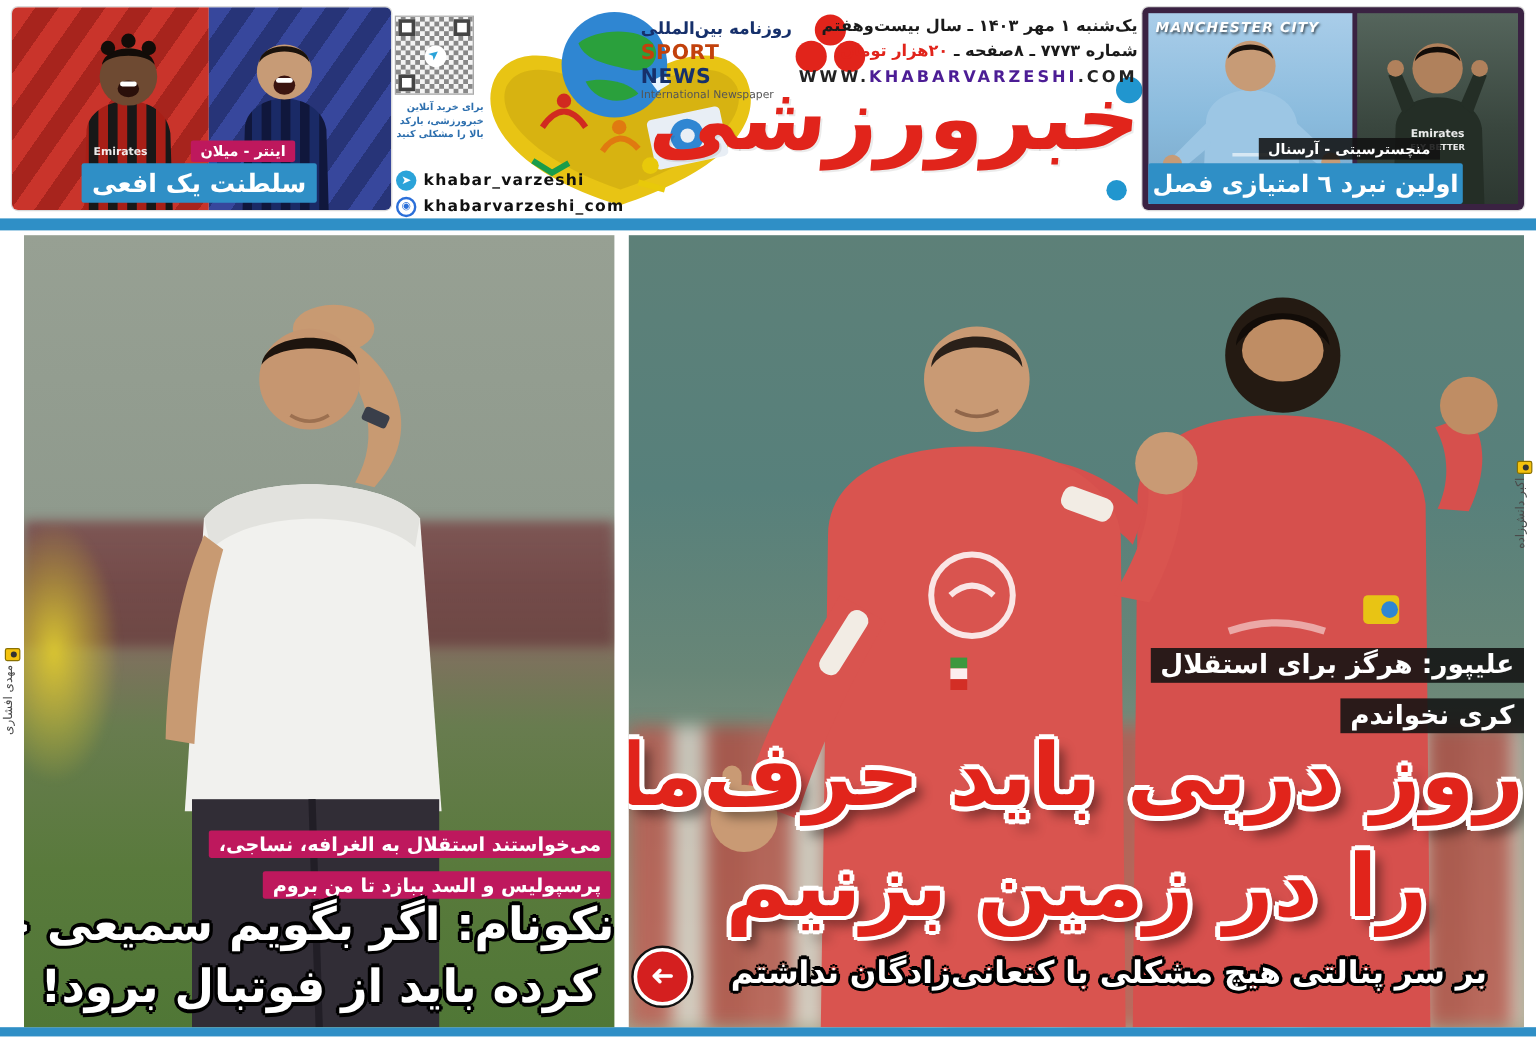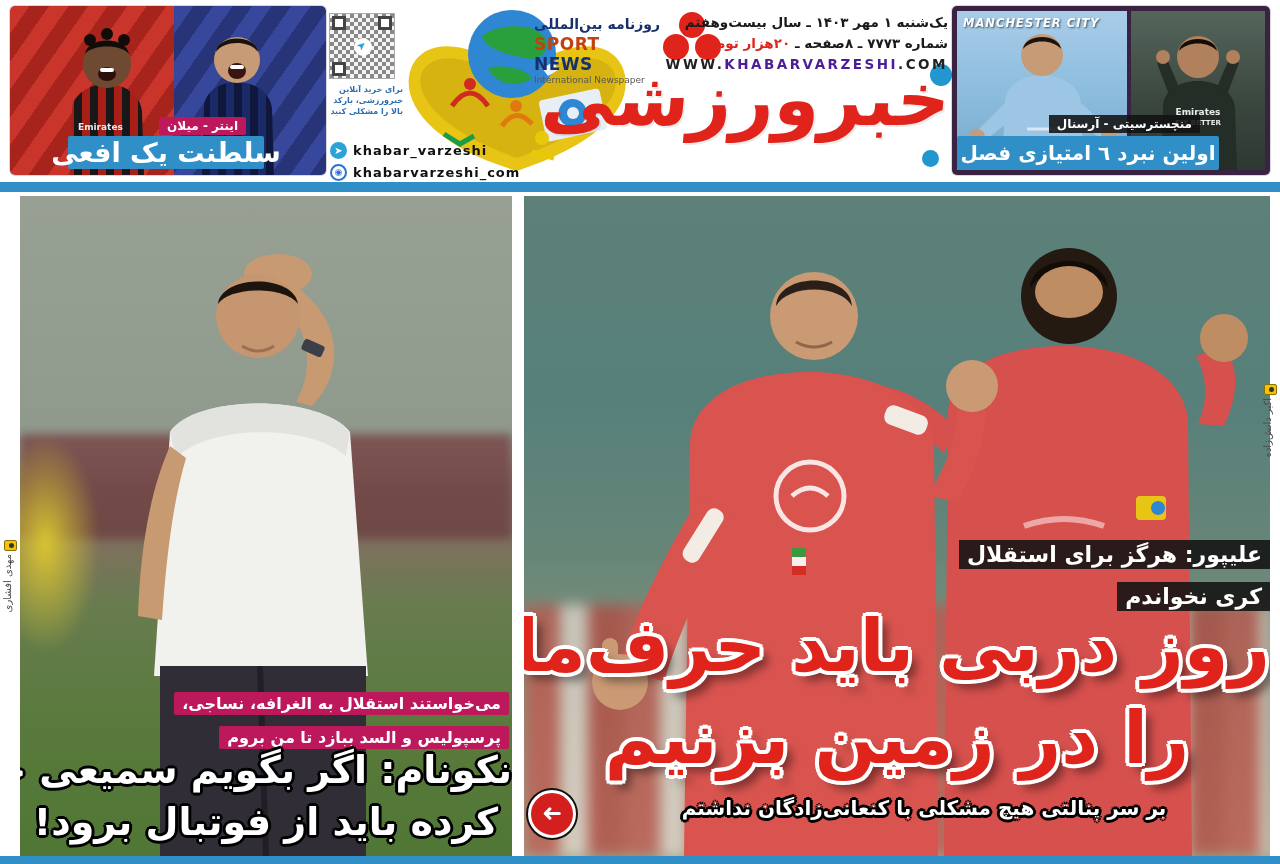--- a/index.html
+++ b/index.html
@@ -142,21 +142,21 @@
       <rect x="90" y="62" width="14" height="4" rx="2" fill="#fff"></rect>
 
       <path d="M192,170 L194,102 C194,86 210,76 227,76 C244,76 260,86 262,102 L264,170 Z" fill="url(#intStr)"></path>
       <circle cx="227" cy="54" r="23" fill="#c79b76"></circle>
       <path d="M206,46 C208,28 246,28 248,46 C240,34 214,34 206,46 Z" fill="#1a120c"></path>
       <ellipse cx="227" cy="65" rx="9" ry="8" fill="#3a1410"></ellipse>
       <rect x="220" y="59" width="14" height="4" rx="2" fill="#fff"></rect>
     </svg>
     <span class="abs jersey-text" style="left:68px; top:116px; font-size:9px;">Emirates</span>
     <span class="abs chip-blue rtl nowrap" style="right:80px; bottom:40px; font-size:12px;">اینتر - میلان</span>
-    <div class="abs band-blue rtl nowrap" style="left:58px; bottom:6px; width:196px; height:33px; font-size:27px;">سلطنت یک افعی</div>
+    <div class="abs band-blue rtl nowrap" style="left:58px; bottom:6px; width:196px; height:33px; font-size:21px;">سلطنت یک افعی</div>
   </div>
 
   <div id="qr">
     <div class="eye e1"></div>
       <div class="eye e2"></div>
       <div class="eye e3"></div>
       <div class="tg"></div>
   </div>
   <div id="qr-caption" class="abs rtl">
     <div>برای خرید آنلاین</div>
@@ -321,21 +321,21 @@
 
     <span class="abs chip-dark rtl nowrap kicker-right" style="right:0; top:344px;">علیپور: هرگز برای استقلال</span>
     <span class="abs chip-dark rtl nowrap kicker-right" style="right:0; top:386px;">کری نخواندم</span>
 
     <div class="abs headline-right red-outline rtl nowrap" style="top:408px;">روز دربی باید حرف‌مان</div>
     <div class="abs headline-right red-outline rtl nowrap" style="top:500px;">را در زمین بزنیم</div>
 
     <div id="sub-arrow" class="abs">
         <span>➜</span>
       </div>
-    <div class="abs white-outline rtl nowrap" style="left:60px; right:6px; top:600px; text-align:center; font-size:20px; font-weight:900;">بر سر پنالتی هیچ مشکلی با کنعانی‌زادگان نداشتم</div>
+    <div class="abs white-outline rtl nowrap" style="left:60px; right:6px; top:600px; text-align:center; font-size:26px; font-weight:900;">بر سر پنالتی هیچ مشکلی با کنعانی‌زادگان نداشتم</div>
   </div>
 
   <div class="credit" style="left:2px; top:540px;">
     <div class="cam"></div>
     <div class="name rtl">مهدی افشاری</div>
   </div>
   <div class="credit" style="right:2px; top:384px;">
     <div class="cam"></div>
     <div class="name rtl">اکبر دانش‌زاده</div>
   </div>

